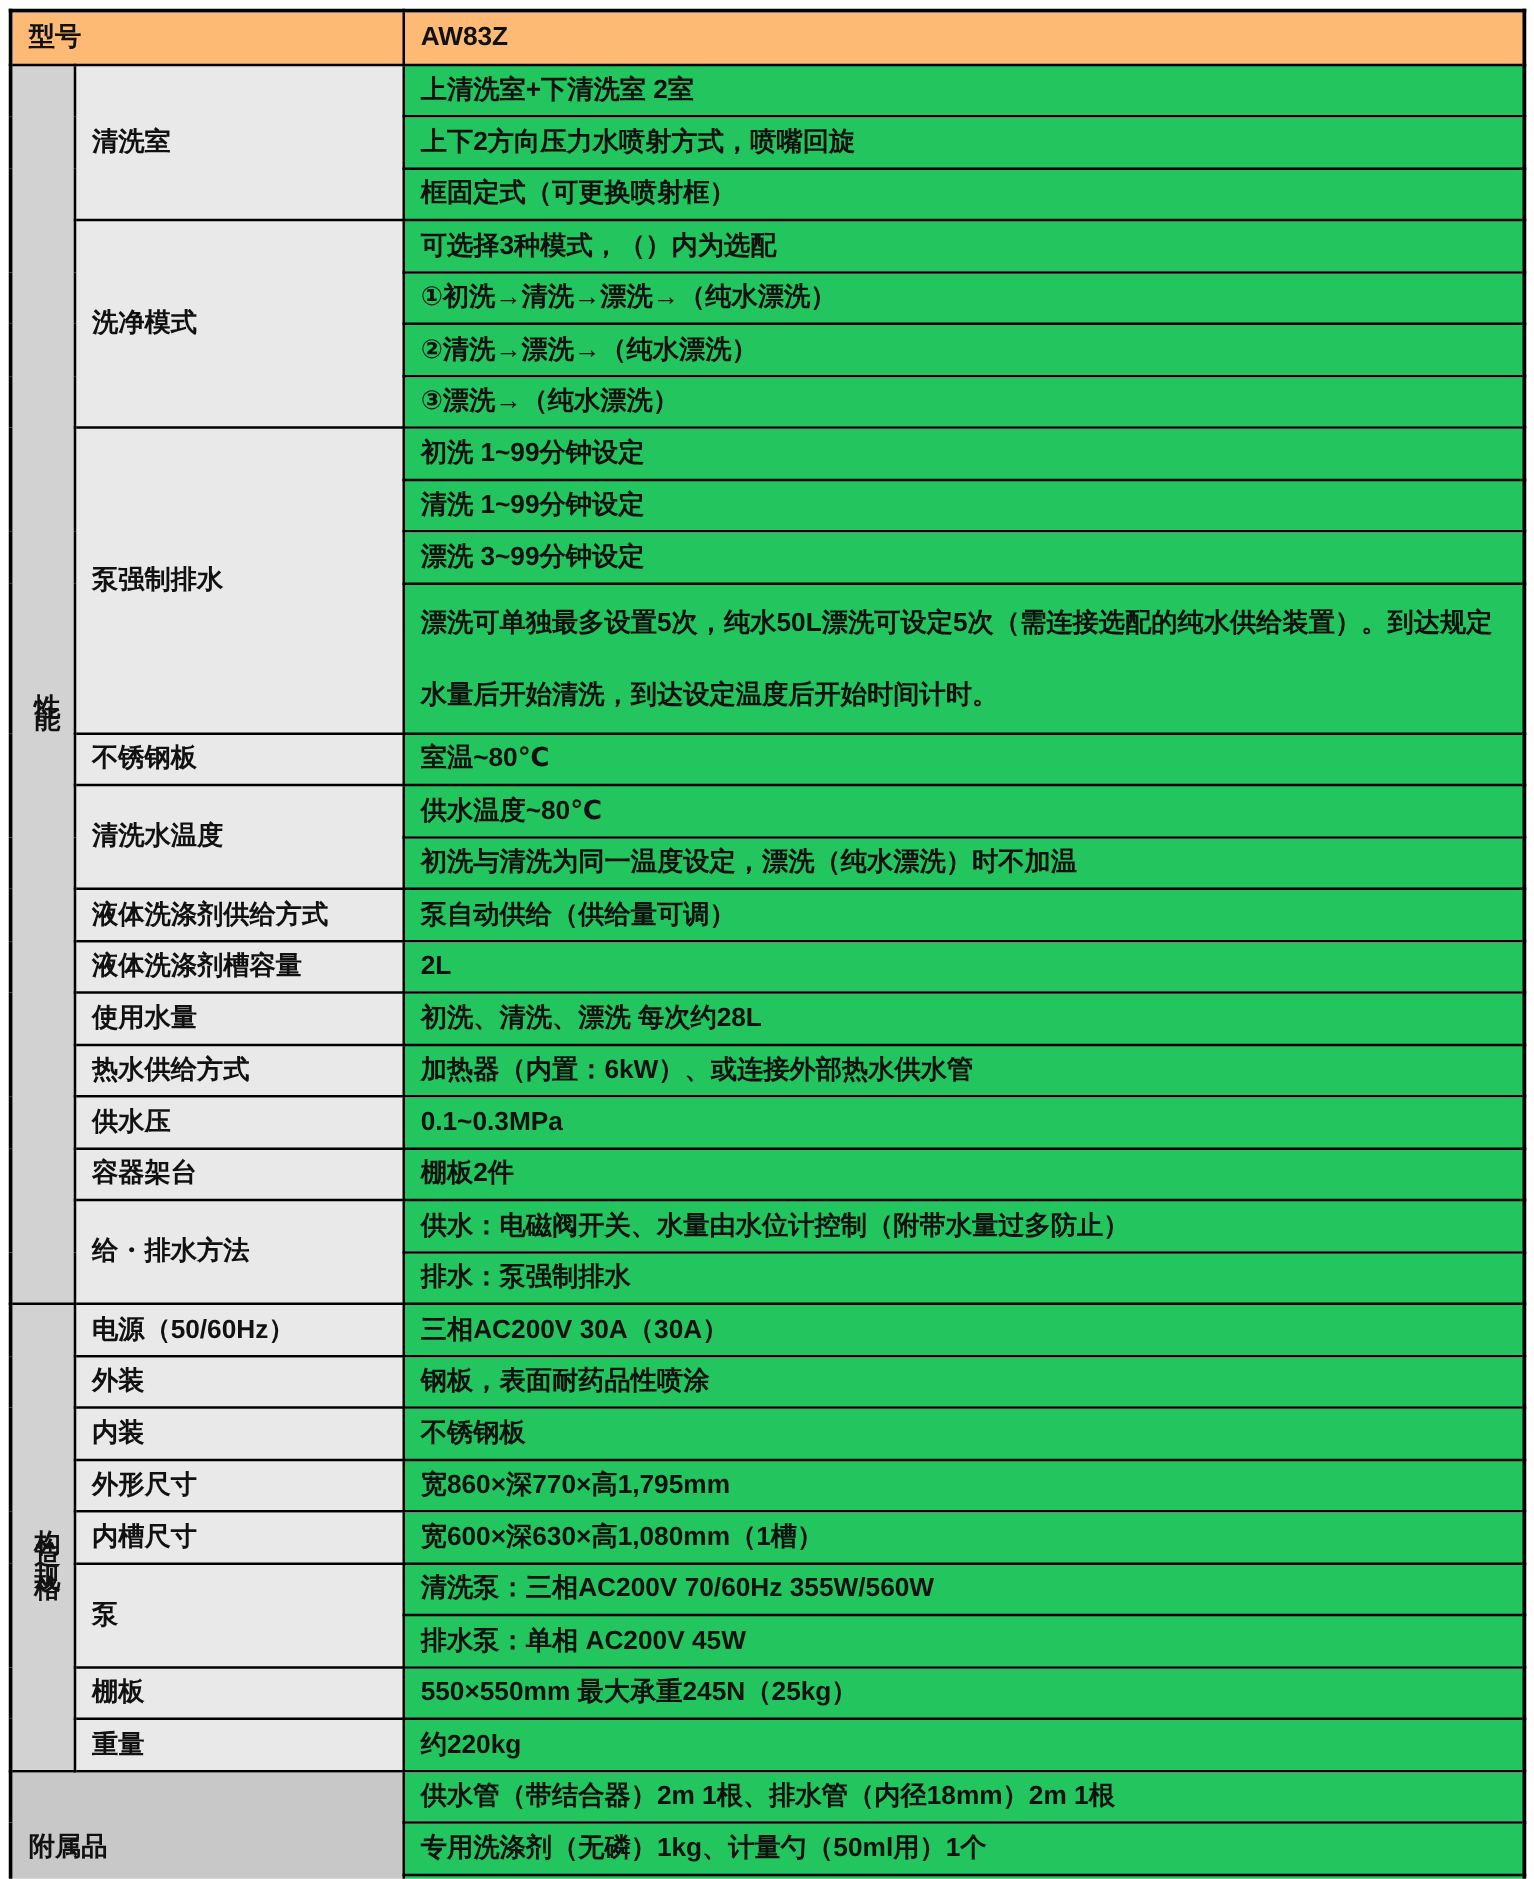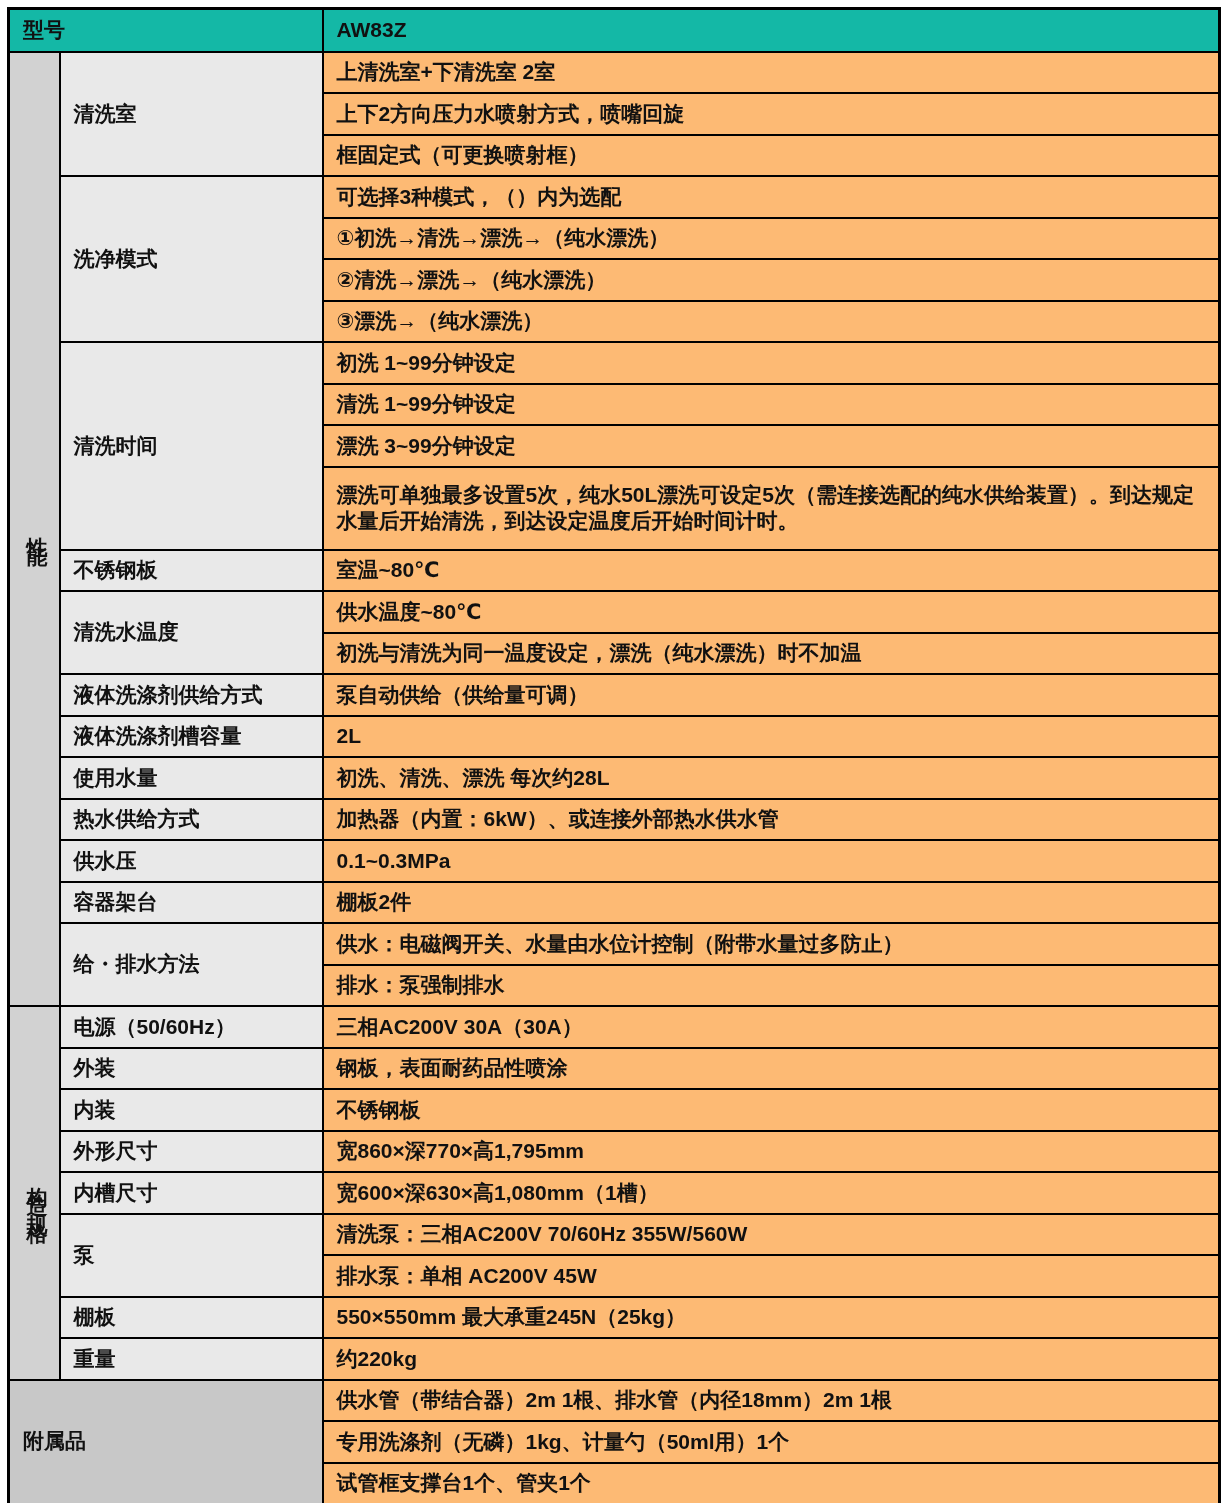--- a/index.html
+++ b/index.html
@@ -10,29 +10,29 @@
     width:1211px; font-size:21px; font-weight:700; line-height:1.25;
   }
   table.spec td { border:2px solid #000000; padding:2px 8px 2px 13px; vertical-align:middle; overflow:hidden; }
   table.spec { border:3px solid #000000; }
   col.c1 { width:51px; }
   col.c2 { width:263px; }
   col.c3 { width:897px; }
   tr { height:41.5px; }
   tr.hdr-row { height:43px; }
   tr.tall { height:83px; }
-  td.hdr { background:#14b8a6; }
+  td.hdr { background:#fdba74; }
   td.cat {
     background:#d2d2d2; padding:0; text-align:center;
     writing-mode:vertical-lr; text-orientation:upright; letter-spacing:9px;
   }
   td.sub { background:#e9e9e9; }
-  td.val { background:#fdba74; }
+  td.val { background:#22c55e; }
   td.acc { background:#c8c8c8; }
-  td.wrap2 { line-height:26px; padding-top:0; padding-bottom:0;margin-top:36px; }
+  td.wrap2 { line-height:57px; padding-top:0; padding-bottom:0;margin-top:36px; }
 </style>
 </head>
 <body>
 
 <div class="page">
 <table class="spec">
   <colgroup>
         <col class="c1">
         <col class="c2">
         <col class="c3">
@@ -64,21 +64,21 @@
     <td class="val">①初洗→清洗→漂洗→（纯水漂洗）</td>
   </tr>
   <tr>
     <td class="val">②清洗→漂洗→（纯水漂洗）</td>
   </tr>
   <tr>
     <td class="val">③漂洗→（纯水漂洗）</td>
   </tr>
 
   <tr>
-    <td class="sub" rowspan="4">清洗时间</td>
+    <td class="sub" rowspan="4">泵强制排水</td>
     <td class="val">初洗 1~99分钟设定</td>
   </tr>
   <tr>
     <td class="val">清洗 1~99分钟设定</td>
   </tr>
   <tr>
     <td class="val">漂洗 3~99分钟设定</td>
   </tr>
   <tr class="tall">
     <td class="val wrap2">漂洗可单独最多设置5次，纯水50L漂洗可设定5次（需连接选配的纯水供给装置）。到达规定水量后开始清洗，到达设定温度后开始时间计时。</td>

